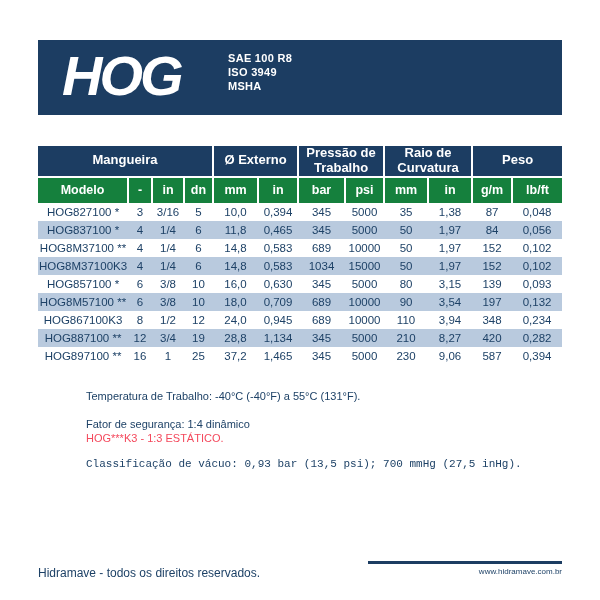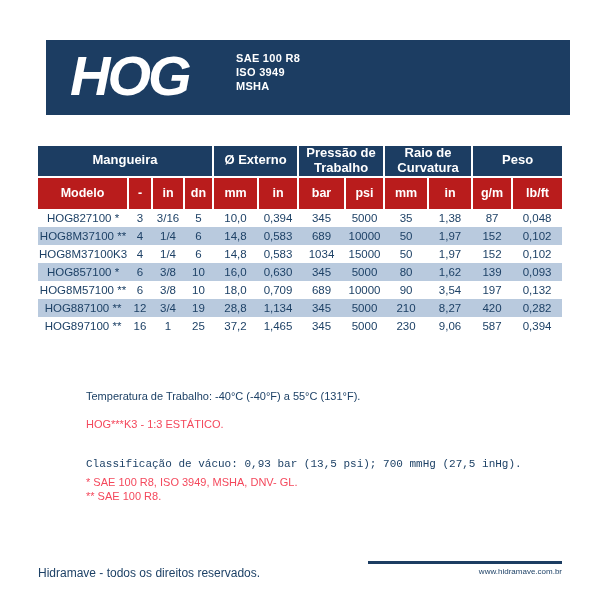--- a/index.html
+++ b/index.html
@@ -11,21 +11,20 @@
     position: relative;
     overflow: hidden;
   }
   .page { position: absolute; inset: 0; background: #fff; }
 
   
   .header-band {
     position: absolute; left: 38px; top: 40px;
     width: 524px; height: 75px;
     background: #1c3d62;
-    margin-left: 8px;
   }
   .logo {
     position: absolute; left: 24px; top: 50%;
     transform: translateY(-53%);
     color: #ffffff;
     font-size: 56px;
     font-weight: bold;
     font-style: italic;
     letter-spacing: -3px;
     line-height: 1;
@@ -48,22 +47,22 @@
   }
   th, td { padding: 0; text-align: center; vertical-align: middle; }
   .group-th {
     background: #1c3d62; color: #ffffff;
     height: 30px;
     font-size: 13px; font-weight: bold;
     line-height: 1.15;
   }
   .group-th + .group-th { border-left: 2px solid #ffffff; text-align: center; }
   .sub-th {
-    background: #b91c1c; color: #ffffff;
-    height: 32px;
+    background: #15803d; color: #ffffff;
+    height: 26px;
     font-size: 12.5px; font-weight: bold;
     border-top: 2px solid #ffffff;
   }
   .sub-th + .sub-th { border-left: 2px solid #ffffff; }
   tbody td {
     height: 18px;
     font-size: 11.5px;
     color: #1d4166;
     white-space: nowrap;
   }
@@ -162,20 +161,34 @@
             <td>10,0</td>
             <td>0,394</td>
             <td>345</td>
             <td>5000</td>
             <td>35</td>
             <td>1,38</td>
             <td>87</td>
             <td>0,048</td>
           </tr>
           <tr>
+            <td>HOG837100 *</td>
+            <td>4</td>
+            <td>1/4</td>
+            <td>6</td>
+            <td>11,8</td>
+            <td>0,465</td>
+            <td>345</td>
+            <td>5000</td>
+            <td>50</td>
+            <td>1,97</td>
+            <td>84</td>
+            <td>0,056</td>
+          </tr>
+          <tr>
             <td>HOG8M37100 **</td>
             <td>4</td>
             <td>1/4</td>
             <td>6</td>
             <td>14,8</td>
             <td>0,583</td>
             <td>689</td>
             <td>10000</td>
             <td>50</td>
             <td>1,97</td>
@@ -199,39 +212,53 @@
           <tr>
             <td>HOG857100 *</td>
             <td>6</td>
             <td>3/8</td>
             <td>10</td>
             <td>16,0</td>
             <td>0,630</td>
             <td>345</td>
             <td>5000</td>
             <td>80</td>
-            <td>1,62</td>
+            <td>3,15</td>
             <td>139</td>
             <td>0,093</td>
           </tr>
           <tr>
             <td>HOG8M57100 **</td>
             <td>6</td>
             <td>3/8</td>
             <td>10</td>
             <td>18,0</td>
             <td>0,709</td>
             <td>689</td>
             <td>10000</td>
             <td>90</td>
             <td>3,54</td>
             <td>197</td>
             <td>0,132</td>
           </tr>
           <tr>
+            <td>HOG867100K3</td>
+            <td>8</td>
+            <td>1/2</td>
+            <td>12</td>
+            <td>24,0</td>
+            <td>0,945</td>
+            <td>689</td>
+            <td>10000</td>
+            <td>110</td>
+            <td>3,94</td>
+            <td>348</td>
+            <td>0,234</td>
+          </tr>
+          <tr>
             <td>HOG887100 **</td>
             <td>12</td>
             <td>3/4</td>
             <td>19</td>
             <td>28,8</td>
             <td>1,134</td>
             <td>345</td>
             <td>5000</td>
             <td>210</td>
             <td>8,27</td>
@@ -252,27 +279,24 @@
             <td>587</td>
             <td>0,394</td>
           </tr>
         </tbody>
     </table>
   </div>
 
   <div class="note note-temp">Temperatura de Trabalho: -40°C (-40°F) a 55°C (131°F).</div>
 
   <div class="note note-safety">
+    <div>Fator de segurança: 1:4 dinâmico</div>
     <div class="red">HOG***K3 - 1:3 ESTÁTICO.</div>
   </div>
 
   <div class="note note-vacuum">Classificação de vácuo: 0,93 bar (13,5 psi); 700 mmHg (27,5 inHg).</div>
 
-  <div class="note note-footnotes">
-    <div class="red">* SAE 100 R8, ISO 3949, MSHA, DNV- GL.</div>
-    <div class="red">** SAE 100 R8.</div>
-  </div>
 
   <div class="footer-copy">Hidramave - todos os direitos reservados.</div>
   <div class="footer-bar"></div>
   <div class="footer-site">www.hidramave.com.br</div>
 
 </div>
 
 </body></html>

